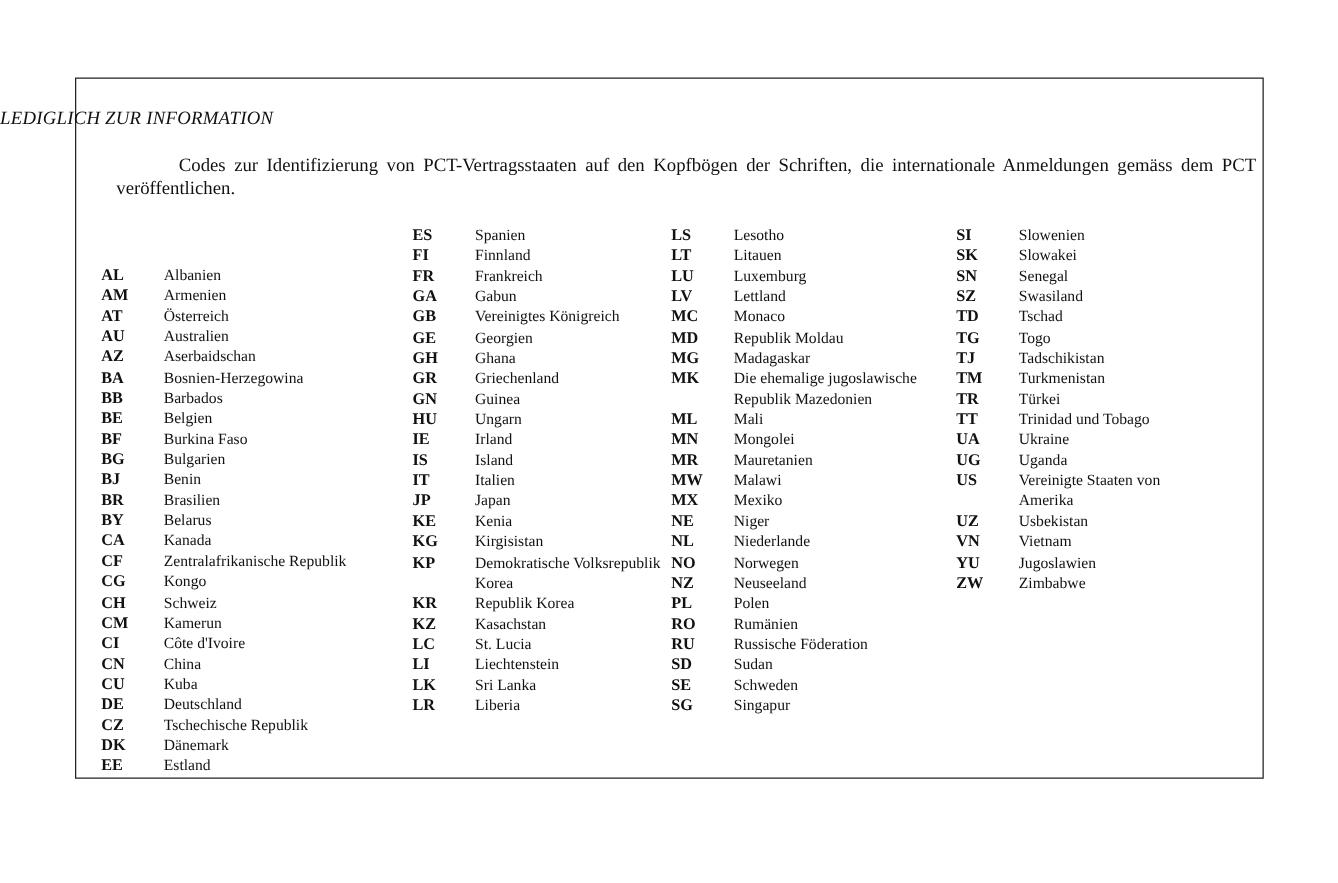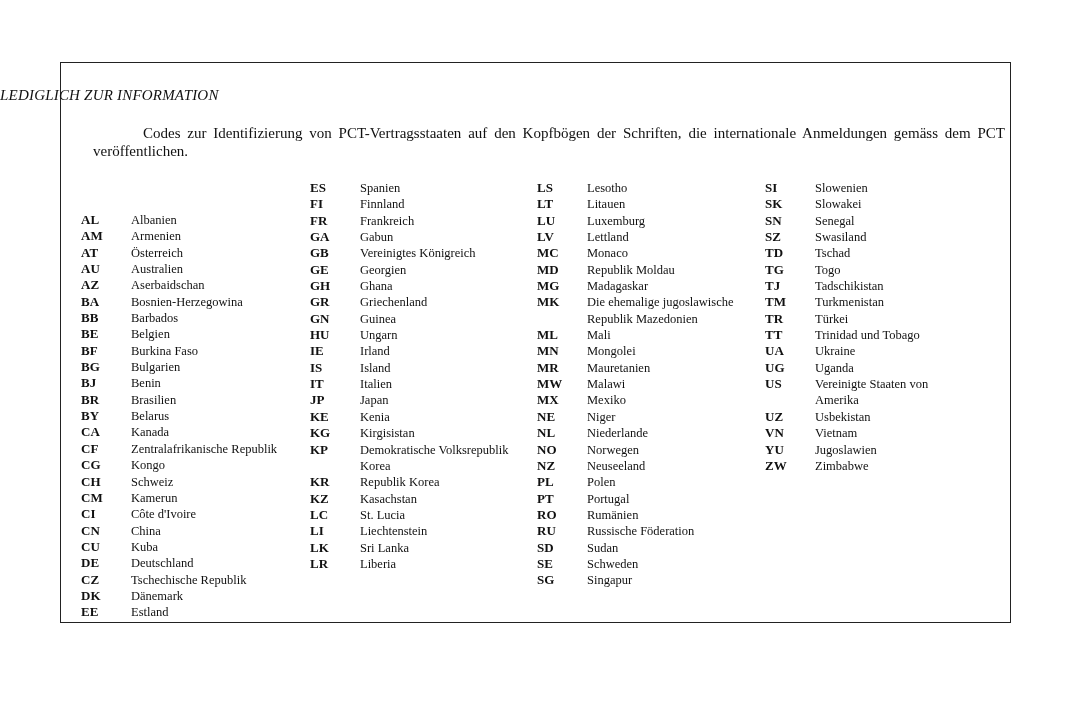--- a/index.html
+++ b/index.html
@@ -13,21 +13,21 @@
            font-size:15px; line-height:18px; text-indent:50px; text-align:justify;margin-left:12px; }
   .col { position:absolute; top:180px; }
   .row { display:flex; height:16.35px; font-size:12.5px; line-height:16px; white-space:nowrap; }
   .code { font-weight:bold; width:50px; font-size:13px; }
   .name { }
   #col0 { left:81px;margin-top:32px; }
   #col1 { left:310px; }
   #col2 { left:537px; }
   #col3 { left:765px; }
   #col0 .code { width:50px; }
-  #col1 .code { width:50px; }
+  #col1 .code { width:50px;margin-left:20px; }
   #col2 .code { width:50px; }
   #col3 .code { width:50px; }
 </style>
 </head>
 <body>
 
 <div class="frame"></div>
 <div class="title">LEDIGLICH ZUR INFORMATION</div>
 <div class="intro">Codes zur Identifizierung von PCT-Vertragsstaaten auf den Kopfbögen der Schriften, die internationale Anmeldungen gemäss dem PCT veröffentlichen.</div>
 
@@ -302,24 +302,20 @@
     </div>
     <div class="row">
       <span class="code">NZ</span>
       <span class="name">Neuseeland</span>
     </div>
     <div class="row">
       <span class="code">PL</span>
       <span class="name">Polen</span>
     </div>
     <div class="row">
-      <span class="code">PT</span>
-      <span class="name">Portugal</span>
-    </div>
-    <div class="row">
       <span class="code">RO</span>
       <span class="name">Rumänien</span>
     </div>
     <div class="row">
       <span class="code">RU</span>
       <span class="name">Russische Föderation</span>
     </div>
     <div class="row">
       <span class="code">SD</span>
       <span class="name">Sudan</span>

